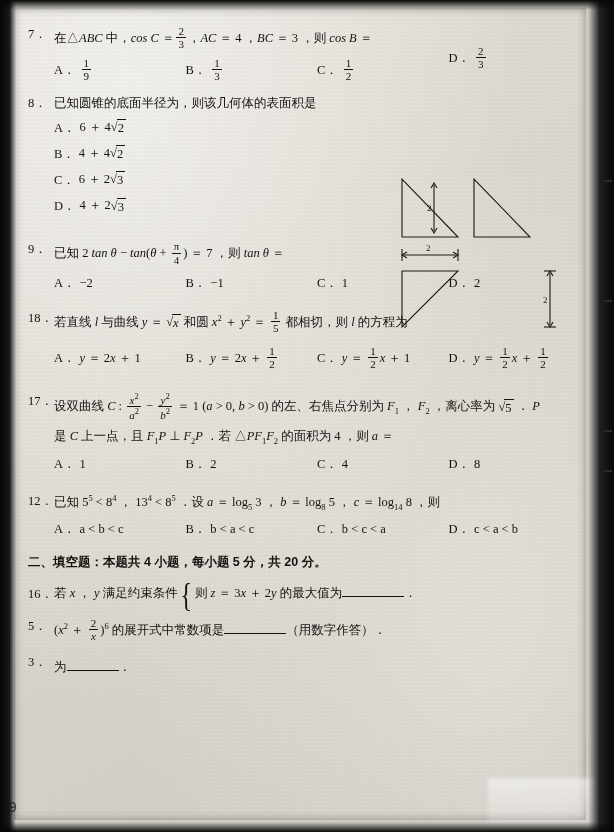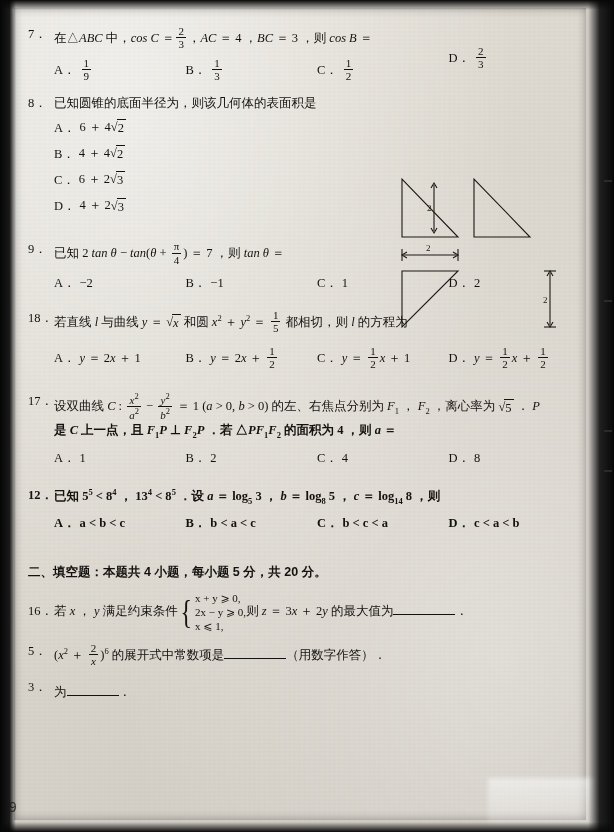--- a/index.html
+++ b/index.html
@@ -101,21 +101,21 @@
   sup { font-size: 8.5px; vertical-align: super; }
   sub { font-size: 8.5px; vertical-align: sub; }
   .triview {
     position: absolute;
     right: 2px;
     top: 80px;
     width: 178px;
     height: 158px;
   }
   .section-head {
-    margin: 32px 0 10px 0;
+    margin: 16px 0 10px 0;
     font-weight: bold;
     font-family: "Liberation Sans", sans-serif;
     font-size: 12.5px;
   }
   .brace-wrap {
     display: inline-flex;
     align-items: center;
     vertical-align: middle;
   }
   .brace {
@@ -393,21 +393,21 @@
           <span class="frac">
               <span class="n"><span class="mi">y</span><sup>2</sup></span>
               <span class="d"><span class="mi">b</span><sup>2</sup></span>
             </span>
           ＝ 1 (<span class="mi">a</span> &gt; 0, <span class="mi">b</span> &gt; 0) 的左、右焦点分别为 <span class="mi">F</span><sub>1</sub> ， <span class="mi">F</span><sub>2</sub> ，离心率为 <span class="sqrt">
               <span class="rad">√</span>
               <span class="under">5</span>
             </span> ． <span class="mi">P</span>
         </div>
       </div>
-      <div style="padding-left:26px; font-weight:bold;">
+      <div style="padding-left:26px; margin-top:6px;">
         是 <span class="mi">C</span> 上一点，且 <span class="mi">F</span><sub>1</sub><span class="mi">P</span> ⊥ <span class="mi">F</span><sub>2</sub><span class="mi">P</span> ．若 △<span class="mi">PF</span><sub>1</sub><span class="mi">F</span><sub>2</sub> 的面积为 4 ，则 <span class="mi">a</span> ＝
       </div>
       <div class="opts" style="margin-top:9px;">
         <div class="opt w25">
             <span class="lab">A．</span>
             <span>1</span>
           </div>
         <div class="opt w25">
             <span class="lab">B．</span>
             <span>2</span>
@@ -416,21 +416,21 @@
             <span class="lab">C．</span>
             <span>4</span>
           </div>
         <div class="opt w25">
             <span class="lab">D．</span>
             <span>8</span>
           </div>
       </div>
     </div>
 
-    <div class="q" style="margin-top:20px;font-weight:bold;">
+    <div class="q" style="margin-top:20px;">
       <div class="qline">
         <div class="num">12．</div>
         <div class="body">
           已知 5<sup>5</sup> &lt; 8<sup>4</sup> ， 13<sup>4</sup> &lt; 8<sup>5</sup> ．设 <span class="mi">a</span> ＝ log<sub>5</sub> 3 ， <span class="mi">b</span> ＝ log<sub>8</sub> 5 ， <span class="mi">c</span> ＝ log<sub>14</sub> 8 ，则
         </div>
       </div>
       <div class="opts" style="margin-top:8px;">
         <div class="opt w25">
             <span class="lab">A．</span>
             <span>a &lt; b &lt; c</span>
@@ -451,25 +451,20 @@
     </div>
 
     <div class="section-head">二、填空题：本题共 4 小题，每小题 5 分，共 20 分。</div>
 
     <div class="q" style="margin-top:4px;">
       <div class="qline" style="align-items:center;">
         <div class="num">16．</div>
         <div class="body">
           若 <span class="mi">x</span> ， <span class="mi">y</span> 满足约束条件<span class="brace-wrap">
               <span class="brace">{</span>
-              <span class="sys">
-                <span style="display:block;">x + y ⩾ 0,</span>
-                <span style="display:block;">2x − y ⩾ 0,</span>
-                <span style="display:block;">x ⩽ 1,</span>
-              </span>
             </span>则 <span class="mi">z</span> ＝ 3<span class="mi">x</span> ＋ 2<span class="mi">y</span> 的最大值为<span class="blank"></span><span>．</span>
         </div>
       </div>
     </div>
 
     <div class="q" style="margin-top:10px;">
       <div class="qline">
         <div class="num">5．</div>
         <div class="body">
           (<span class="mi">x</span><sup>2</sup> ＋ <span class="frac">

